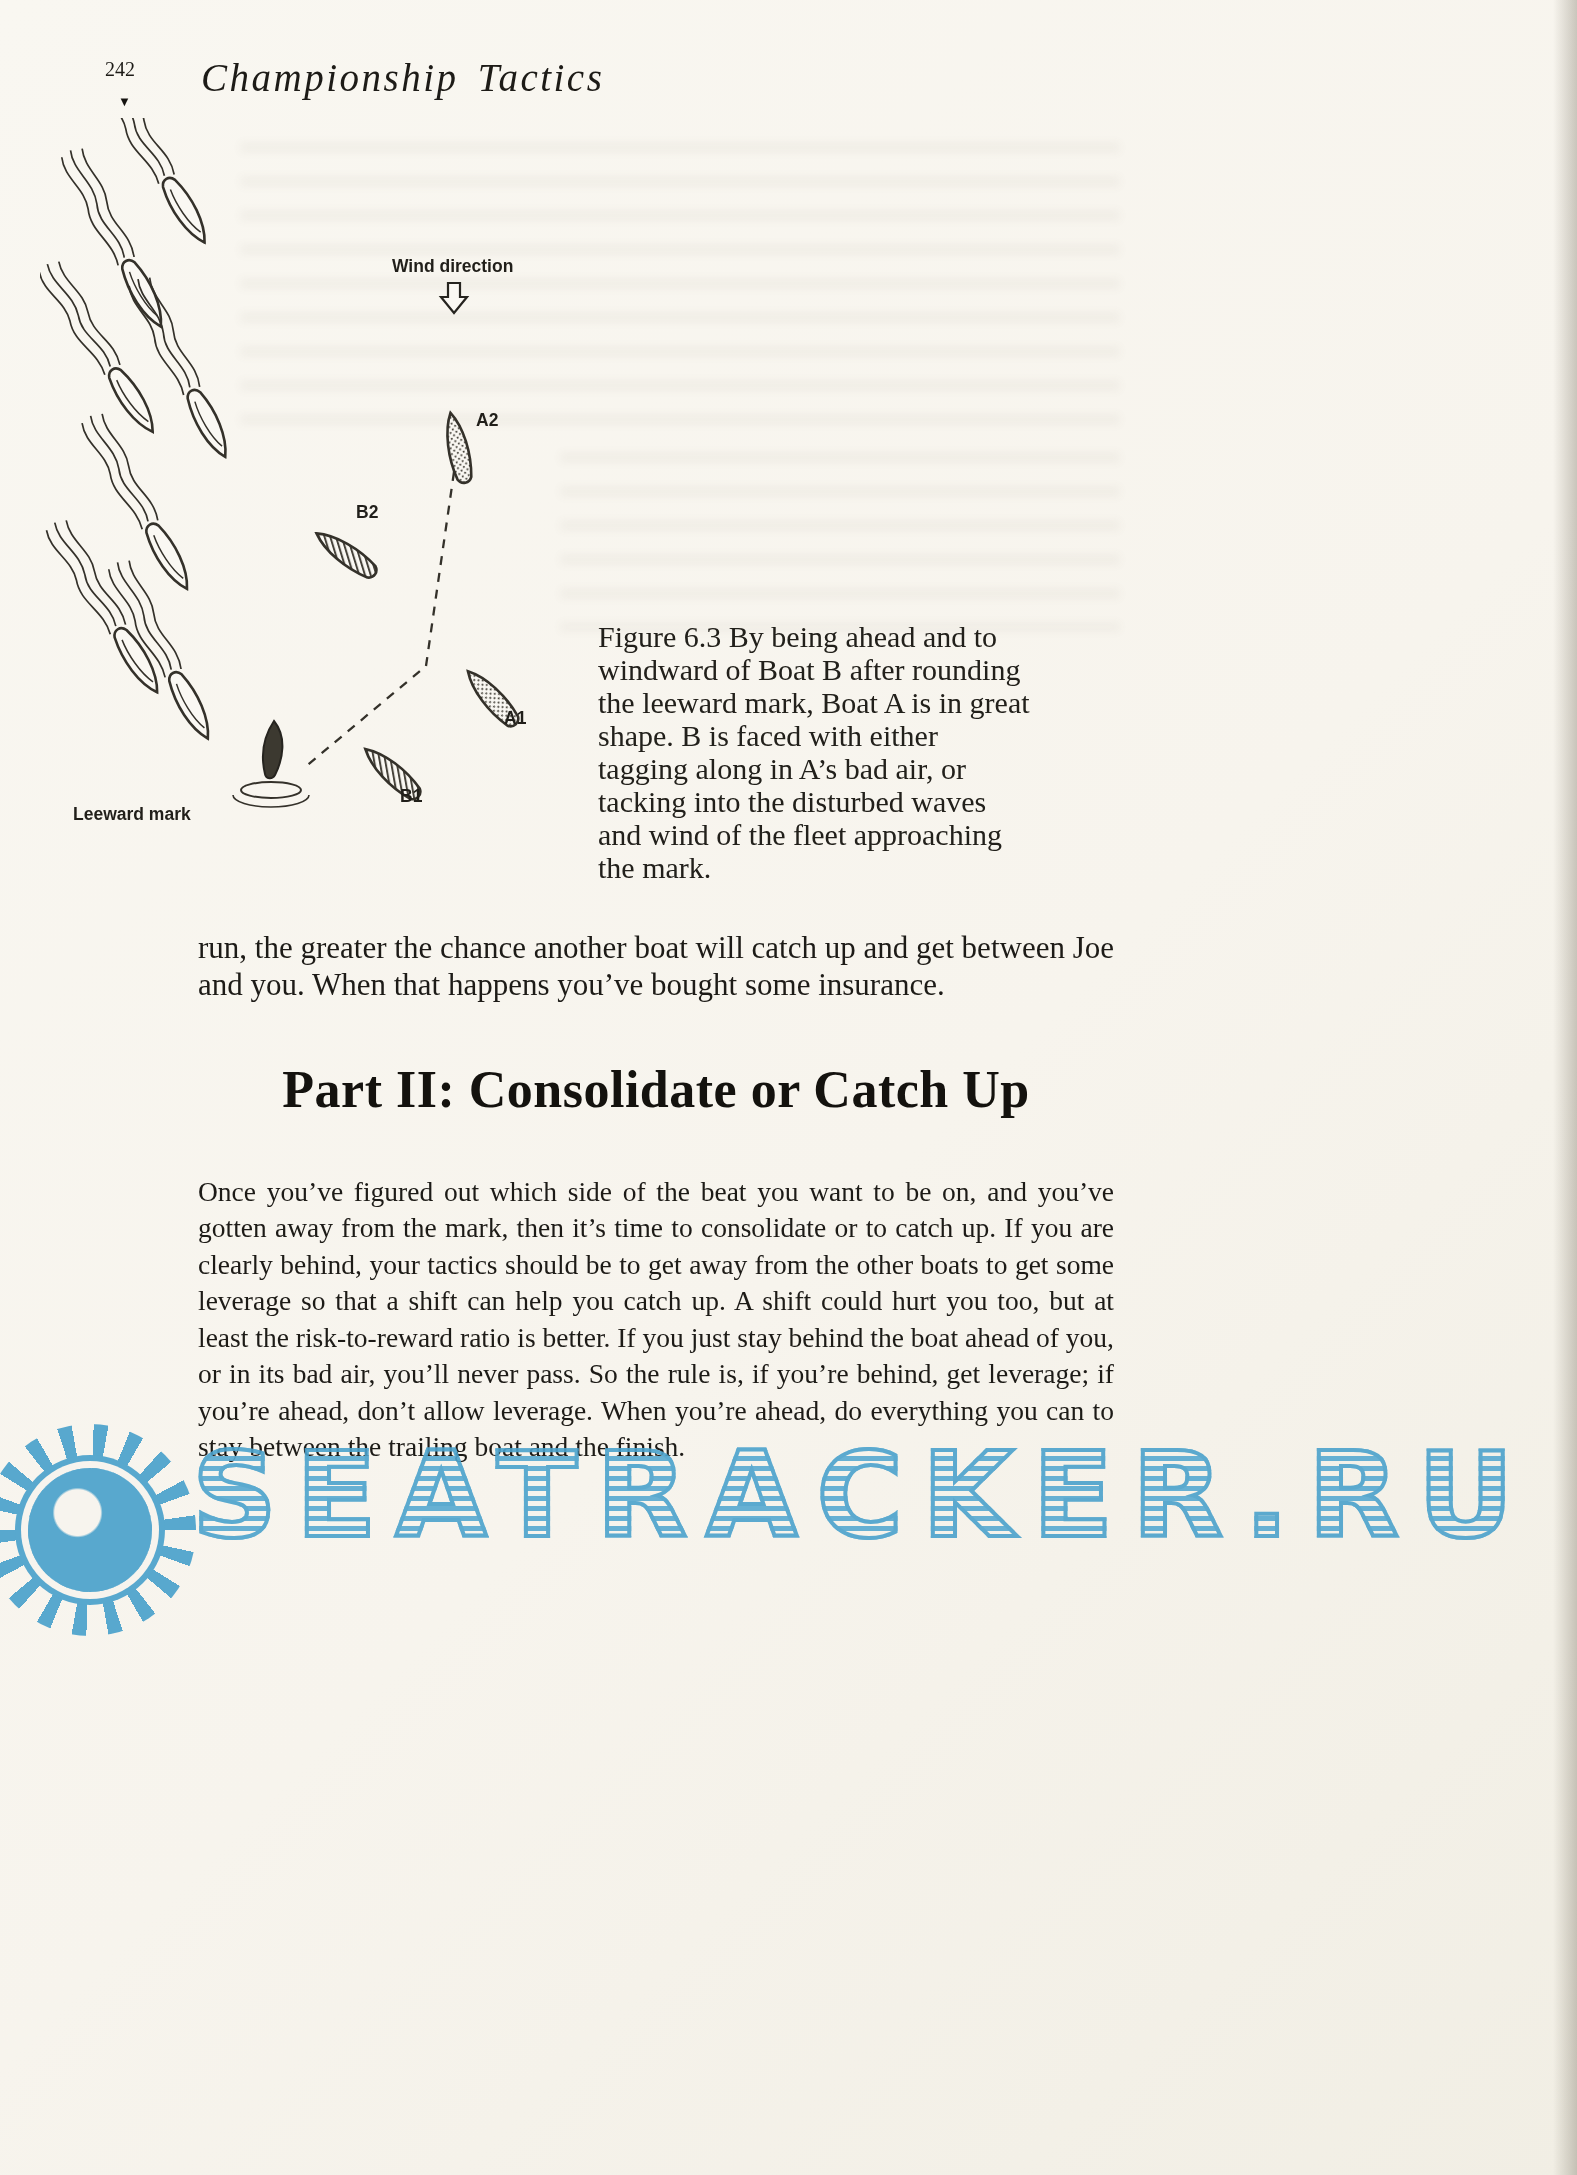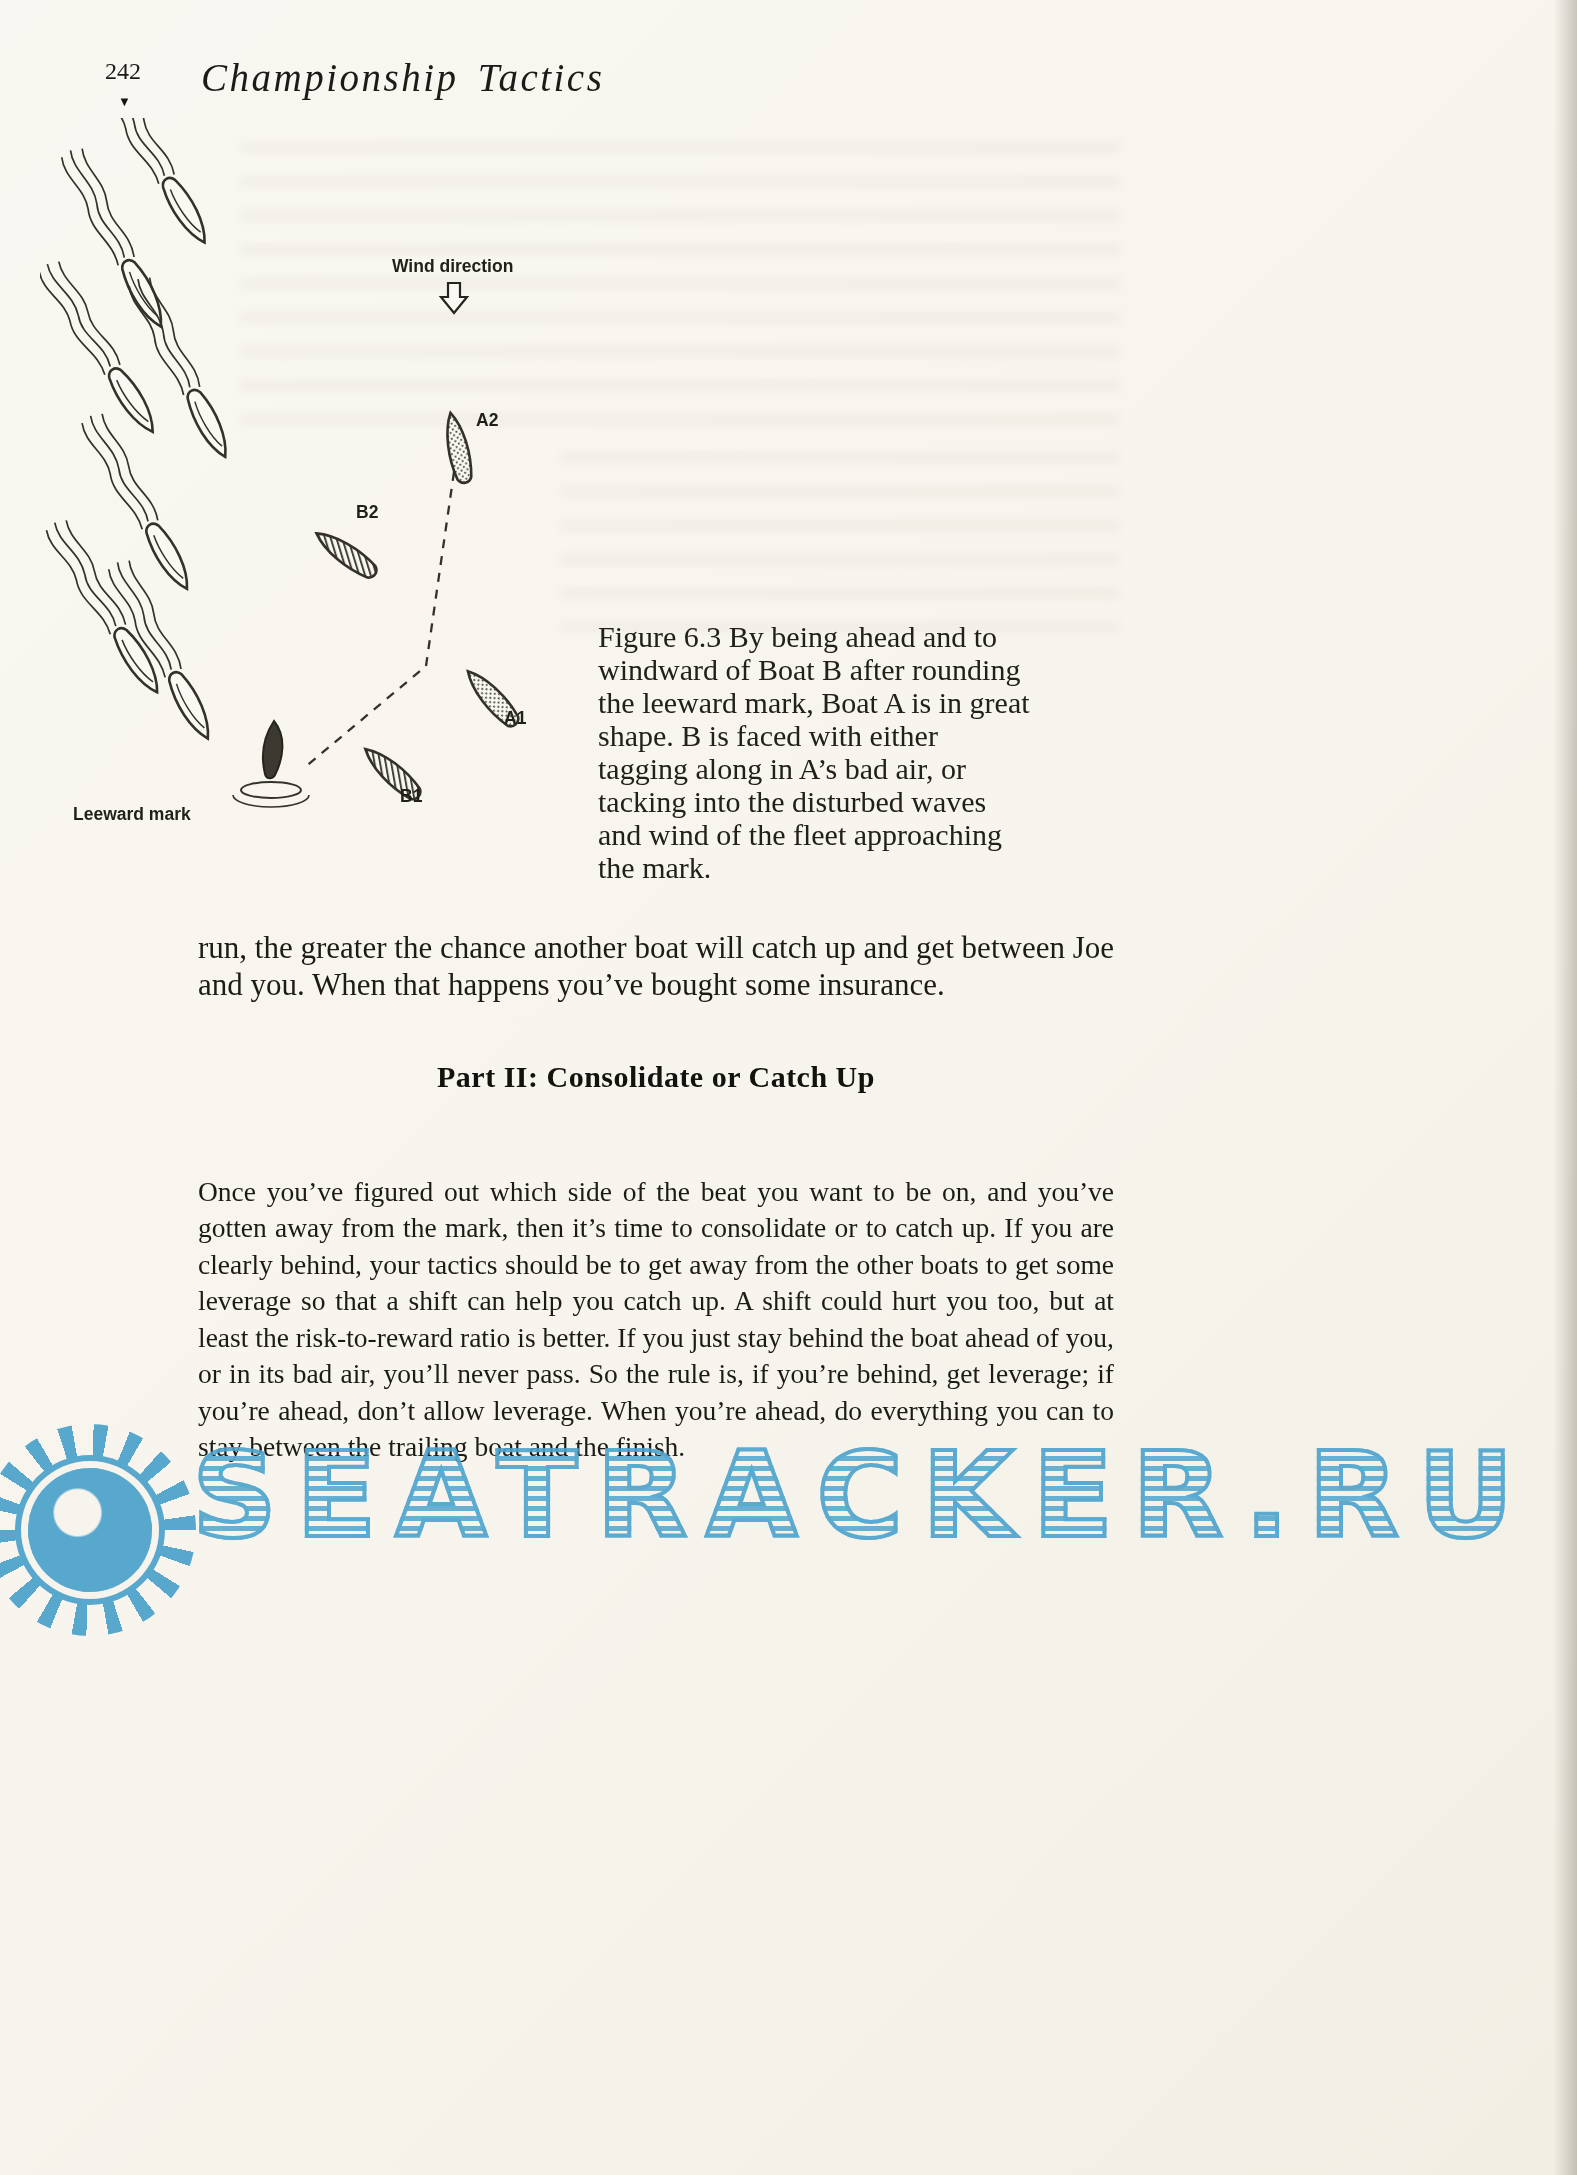--- a/index.html
+++ b/index.html
@@ -8,21 +8,21 @@
     background:linear-gradient(135deg,#f9f7f1 0%,#f7f4ed 55%,#f1eee4 100%);
     font-family:"Liberation Serif",serif;color:#1d1b17;
   }
   .page::after{
     content:'';position:absolute;top:0;right:0;bottom:0;width:24px;
     background:linear-gradient(to right,rgba(0,0,0,0),rgba(95,88,72,.30));
     pointer-events:none;
   }
   
   .header{position:absolute;left:105px;top:58px;height:60px;width:600px;}
-  .pagenum{position:absolute;left:0;top:0;font-size:24px;}
+  .pagenum{position:absolute;left:0;top:0;font-size:20px;}
   .marker{position:absolute;left:13px;top:36px;font-size:13px;color:#14120f;}
   .booktitle{
     position:absolute;left:96px;top:-3px;font-size:39px;font-style:italic;
     letter-spacing:2.5px;word-spacing:7px;white-space:nowrap;
   }
   
   .ghost{
     position:absolute;pointer-events:none;
     background:repeating-linear-gradient(180deg,rgba(104,95,76,.55) 0 11px,rgba(0,0,0,0) 11px 34px);
     filter:blur(4px);opacity:.09;
@@ -31,21 +31,21 @@
   .diagram{position:absolute;left:40px;top:118px;width:580px;height:800px;}
   .dlabel{font-family:"Liberation Sans",sans-serif;font-weight:bold;font-size:17.5px;fill:#211f1a;}
   
   .figcaption{
     position:absolute;left:598px;top:620px;width:436px;
     font-size:30px;line-height:33px;color:#22201b;
   }
   .para1{position:absolute;left:198px;top:898px;width:916px;font-size:31px;line-height:37px;text-align:justify;}
   .heading{
     position:absolute;left:198px;top:1060px;width:916px;margin:0;text-align:center;
-    font-size:30px;font-weight:bold;letter-spacing:.5px;color:#14120e;
+    font-size:52px;font-weight:bold;letter-spacing:.5px;color:#14120e;
   }
   .para2{position:absolute;left:198px;top:1146px;width:916px;font-size:27.5px;line-height:36.5px;text-align:justify;}
   
   .wm-text{
     position:absolute;left:192px;top:1436px;width:1390px;white-space:nowrap;
     font-family:"DejaVu Sans",sans-serif;font-weight:bold;font-size:118px;line-height:1;
     letter-spacing:19px;color:transparent;
     -webkit-text-stroke:4px #4ba2cc;
     background:repeating-linear-gradient(180deg,#57a9d1 0 5px,rgba(87,169,209,0) 5px 10px);
     -webkit-background-clip:text;background-clip:text;

